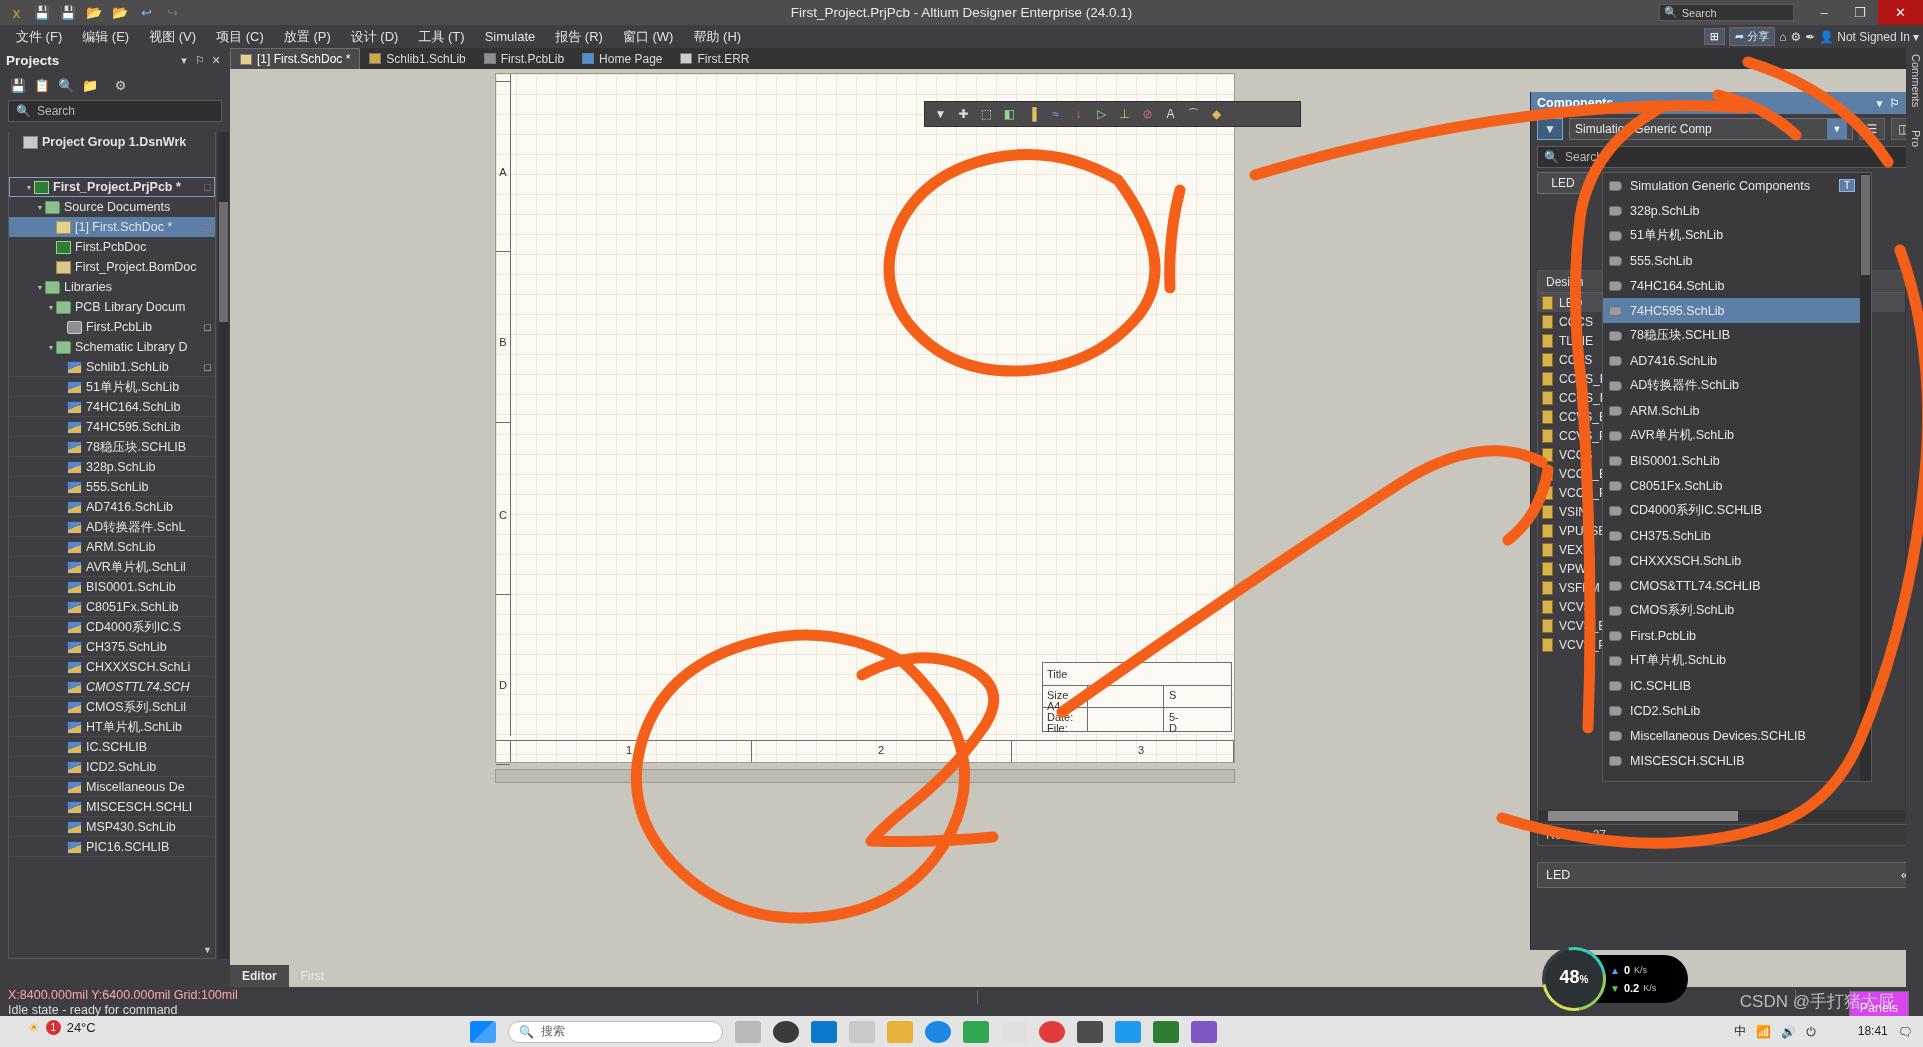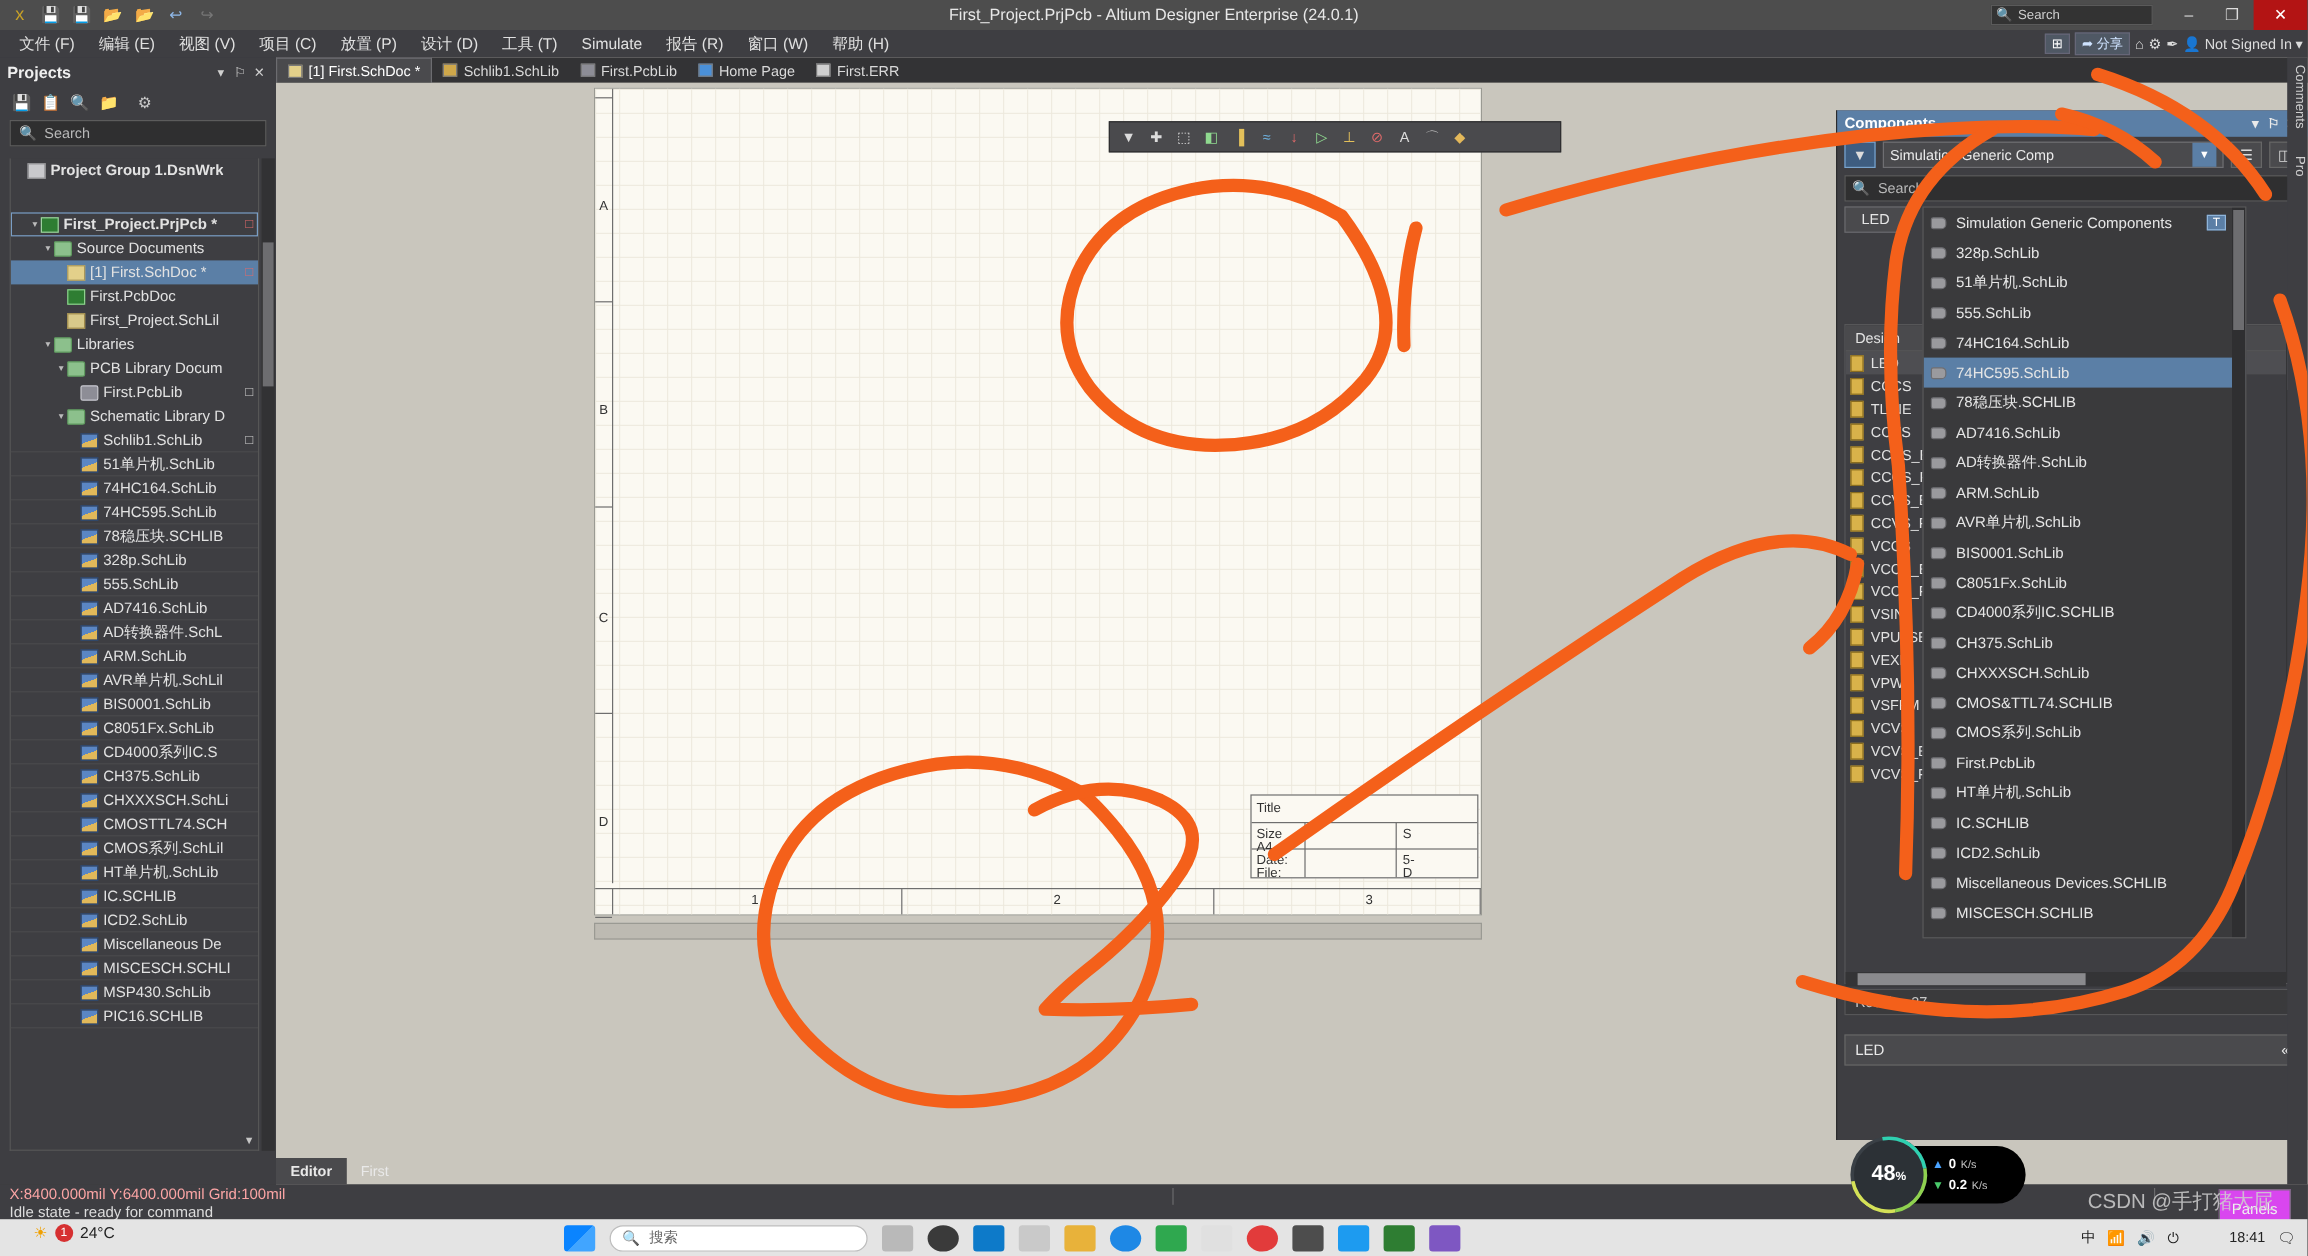--- a/index.html
+++ b/index.html
@@ -316,21 +316,21 @@
           <span class="docm">□</span>
         </div>
         <div class="trow" style="padding-left: 37px;">
           <span class="arrow"></span>
           <span class="ico i-pcbd"></span>
           <span class="lbl">First.PcbDoc</span>
         </div>
         <div class="trow" style="padding-left: 37px;">
           <span class="arrow"></span>
           <span class="ico i-bom"></span>
-          <span class="lbl">First_Project.SchLil</span>
+          <span class="lbl">First_Project.BomDoc</span>
         </div>
         <div class="trow" style="padding-left: 26px;">
           <span class="arrow">▼</span>
           <span class="ico i-fold"></span>
           <span class="lbl">Libraries</span>
         </div>
         <div class="trow" style="padding-left: 37px;">
           <span class="arrow">▼</span>
           <span class="ico i-fold"></span>
           <span class="lbl">PCB Library Docum</span>
@@ -436,21 +436,21 @@
           <span class="ico i-schlib"></span>
           <span class="lbl">CH375.SchLib</span>
           <div class="sep"></div>
         </div>
         <div class="trow" style="padding-left: 48px;">
           <span class="arrow"></span>
           <span class="ico i-schlib"></span>
           <span class="lbl">CHXXXSCH.SchLi</span>
           <div class="sep"></div>
         </div>
-        <div class="trow" style="padding-left: 48px;">
+        <div class="trow" style="padding-left: 48px; font-style: italic;">
           <span class="arrow"></span>
           <span class="ico i-schlib"></span>
           <span class="lbl">CMOSTTL74.SCH</span>
           <div class="sep"></div>
         </div>
         <div class="trow" style="padding-left: 48px;">
           <span class="arrow"></span>
           <span class="ico i-schlib"></span>
           <span class="lbl">CMOS系列.SchLil</span>
           <div class="sep"></div>

